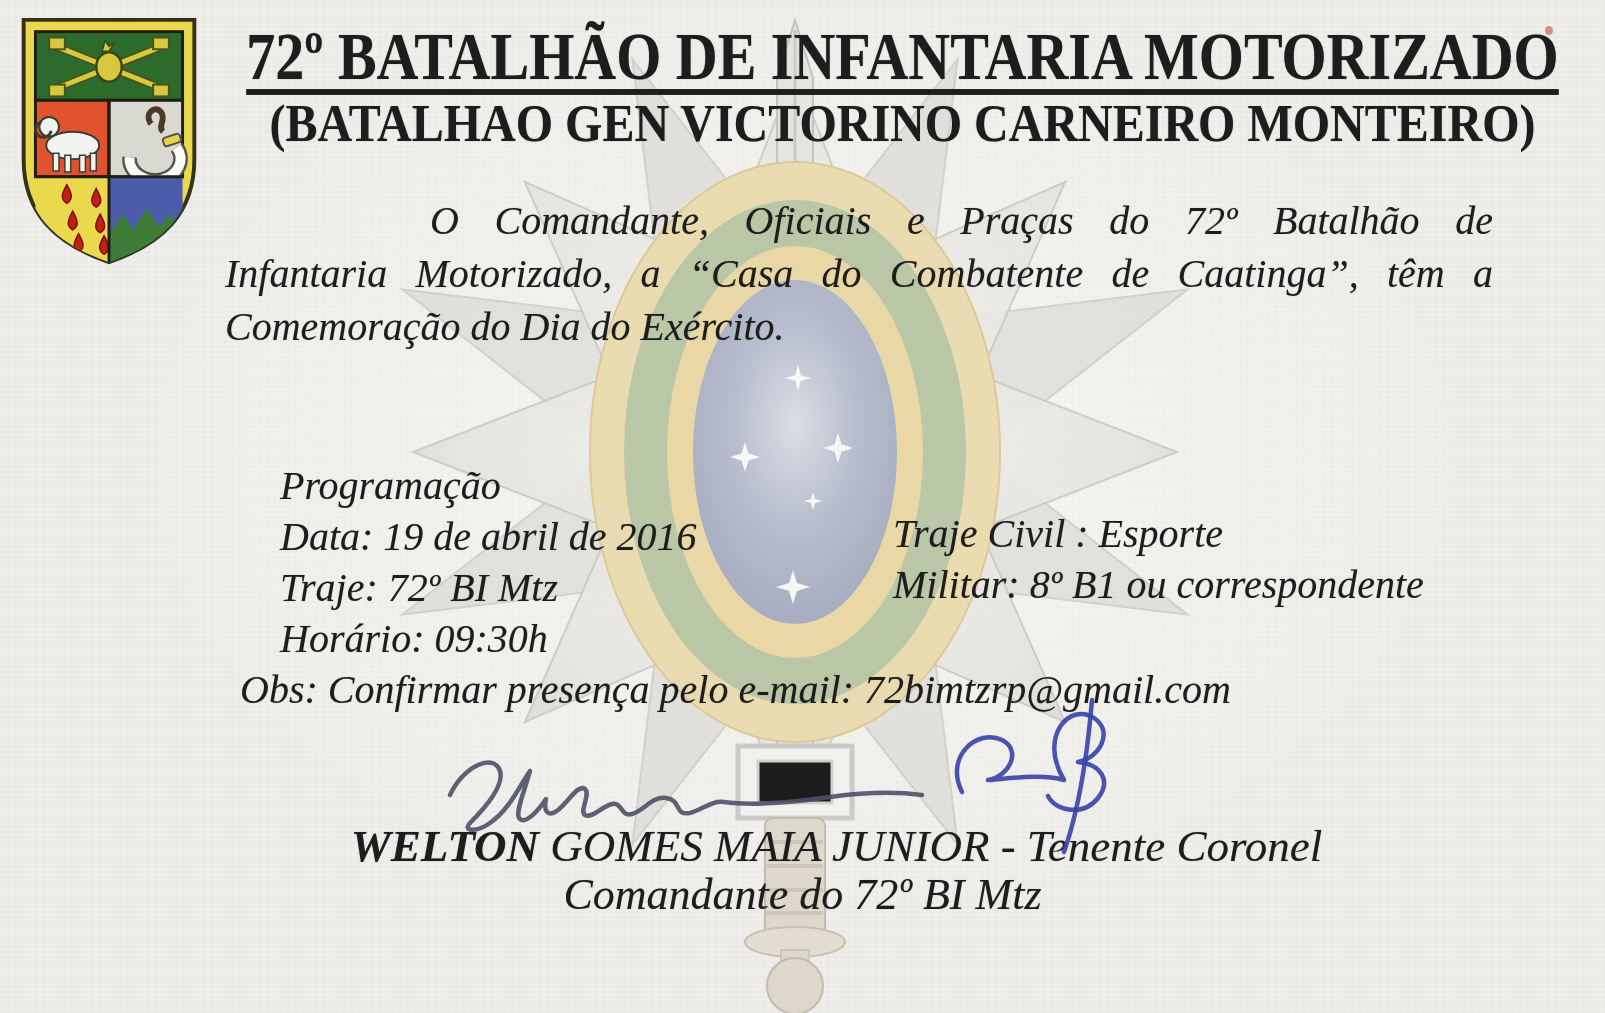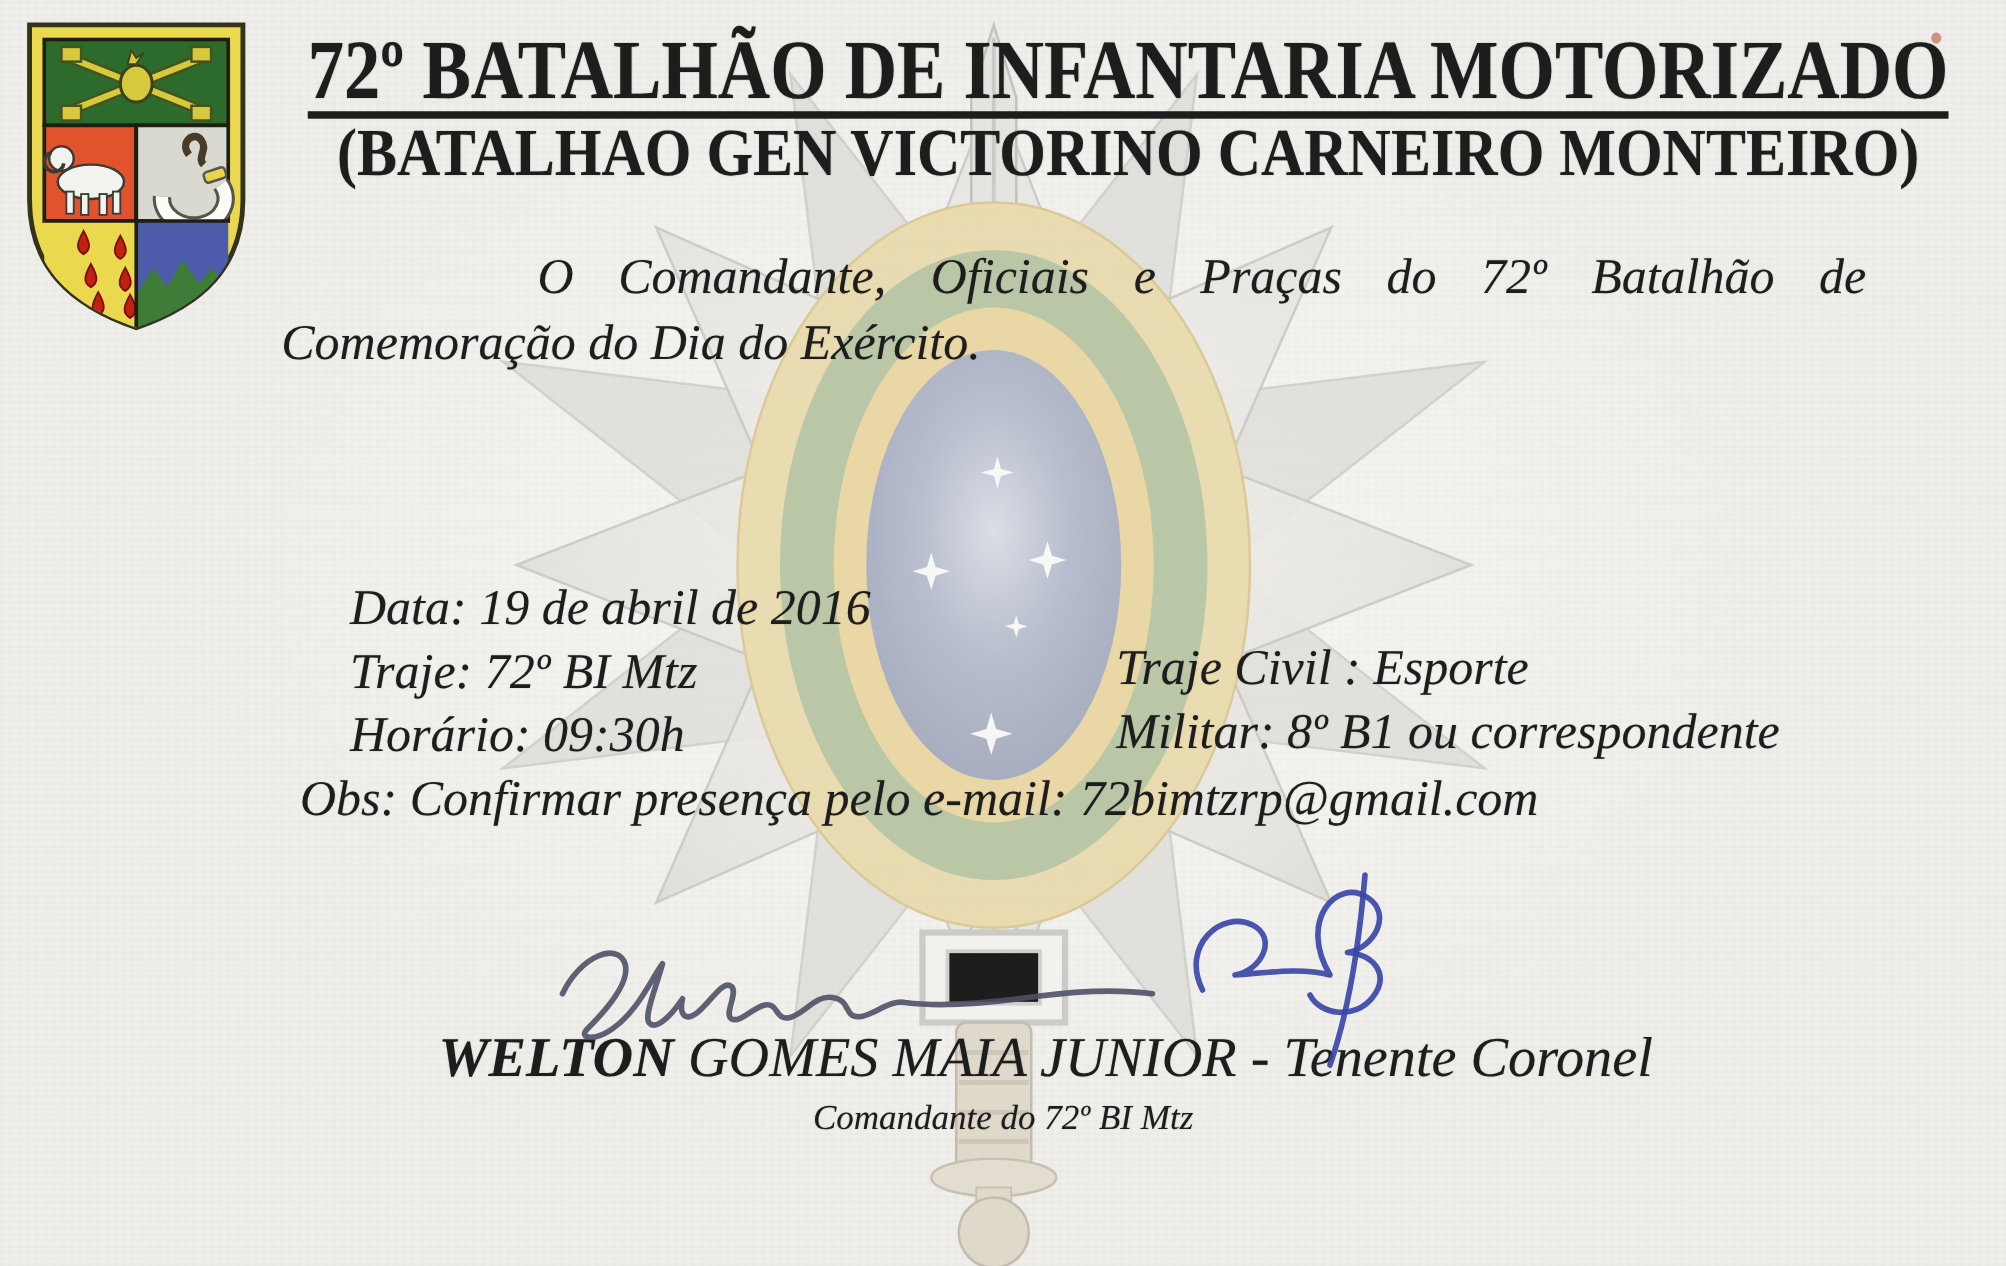--- a/index.html
+++ b/index.html
@@ -68,21 +68,21 @@
   }
   .dl{height:51px;line-height:51px;white-space:nowrap;font-style:italic;}
 
   .footer{
     position:absolute;left:0;right:0;top:822px;z-index:3;
     text-align:center;font-style:italic;
     text-shadow:0 0 1px rgba(0,0,0,.35);
   }
   .name-line{font-size:45px;line-height:48px;transform:translateX(34px);white-space:nowrap;}
   .name-bold{font-weight:bold;}
-  .role-line{font-size:28px;line-height:46px;margin-top:2px;white-space:nowrap;}
+  .role-line{font-size:44px;line-height:46px;margin-top:2px;white-space:nowrap;}
 
   .speck{
     position:absolute;left:1545px;top:26px;width:8px;height:9px;z-index:2;
     background:#c66a5a;border-radius:50%;opacity:.7;
   }
 </style>
 </head>
 <body>
 
 <div class="page">
@@ -191,24 +191,26 @@
     </g>
   </svg>
 
   <header class="titles">
     <div class="title1">72º BATALHÃO DE INFANTARIA MOTORIZADO</div>
     <div class="title2">(BATALHAO GEN VICTORINO CARNEIRO MONTEIRO)</div>
   </header>
 
   <section class="body-par">
     <div class="bl bl1">O Comandante, Oficiais e Praças do 72º Batalhão de</div>
+    <div class="bl">Infantaria Motorizado, a “Casa do Combatente de Caatinga”, têm a</div>
     <div class="bl bl4">Comemoração do Dia do Exército.</div>
   </section>
 
   <section class="program">
+    <div class="pl indent">Programação</div>
     <div class="pl indent">Data: 19 de abril de 2016</div>
     <div class="pl indent">Traje: 72º BI Mtz</div>
     <div class="pl indent">Horário: 09:30h</div>
     <div class="pl">Obs: Confirmar presença pelo e-mail: 72bimtzrp@gmail.com</div>
   </section>
 
   <section class="dress">
     <div class="dl">Traje Civil : Esporte</div>
     <div class="dl">Militar: 8º B1 ou correspondente</div>
   </section>

